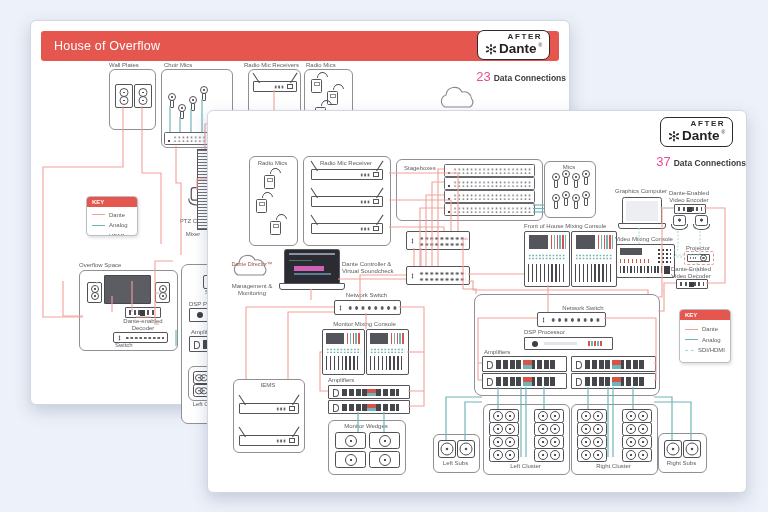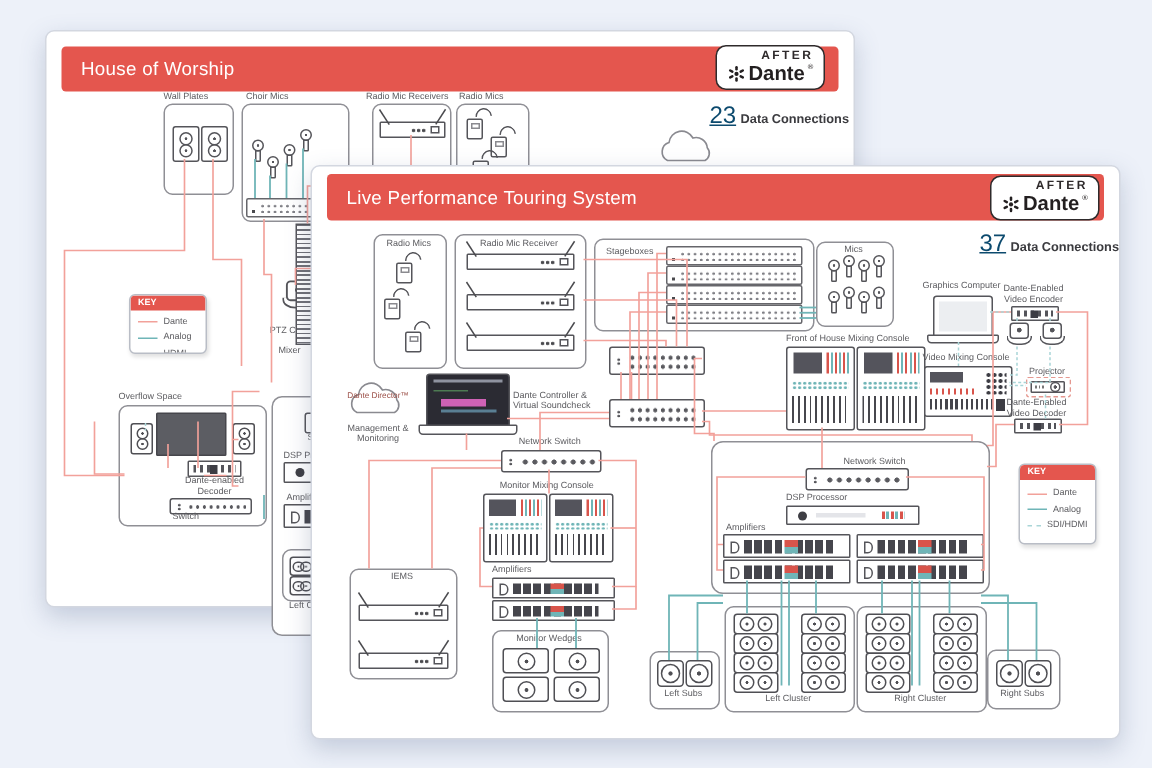--- a/index.html
+++ b/index.html
@@ -9,21 +9,21 @@
         box-shadow:0 6px 16px rgba(70,90,130,.25);}
   .chead{position:absolute;background:#e4564e;border-radius:3px;color:#fff;font-size:12.5px;
          letter-spacing:.2px;display:flex;align-items:center;padding-left:13px;}
   .badge{position:absolute;background:#fff;border:1.6px solid #2e2a2b;border-radius:7px;
          padding:2px 7px 3px;display:flex;flex-direction:column;align-items:flex-end;z-index:5;}
   .b-after{font-size:8px;font-weight:700;letter-spacing:1.6px;color:#2e2a2b;line-height:1.1;}
   .b-row{display:flex;align-items:center;gap:2px;}
   .b-dante{font-size:13.5px;font-weight:700;color:#231f20;line-height:1.05;}
   .b-reg{font-size:5px;color:#231f20;align-self:flex-start;}
   .cline{position:absolute;display:flex;justify-content:flex-end;align-items:baseline;gap:3px;}
-  .cnum{font-size:16px;color:#0c4a6e;text-decoration:underline;}
+  .cnum{font-size:13px;color:#ec4899;}
   .clab{font-size:8.5px;font-weight:700;color:#3b3b3f;}
   .bx{position:absolute;border:1px solid #8f8f95;border-radius:6px;background:#fff;}
   .bl{position:absolute;font-size:6px;line-height:1.15;color:#5c5c60;white-space:nowrap;}
   .blc{text-align:center;}
   .blw{white-space:normal;}
   .key{position:absolute;background:#fff;border:1px solid #b9bdc6;border-radius:4px;
        box-shadow:1px 2px 3px rgba(0,0,0,.12);overflow:hidden;}
   .key-h{height:10px;background:#e4564e;color:#fff;font-size:6px;font-weight:700;
          line-height:10px;padding-left:5px;}
   .key-r{display:flex;align-items:center;gap:4px;padding:0 5px;margin-top:4.5px;}
@@ -122,21 +122,21 @@
   .ls{position:absolute;border:1.4px solid #55555a;border-radius:2.5px 2.5px 0 0;background:#fff;}
   .lb2{position:absolute;border:1px solid #55555a;border-radius:1px 1px 3px 3px;background:#fff;}
 </style>
 </head>
 <body>
 
 <div class="stage">
 
   <div class="card" style="left:30px;top:20px;width:538px;height:383px;">
     <div class="chead" style="left:10px;top:10px;width:505px;height:30px;">
-      <span>House of Worship</span>
+      <span>House of Overflow</span>
     </div>
 
     <div class="bl" style="left:78px;top:41px;">Wall Plates</div>
     <div class="bx" style="left:78px;top:48px;width:45px;height:59px;"></div>
     <div class="wp" style="left:84px;top:63px;"></div>
     <div class="wp" style="left:103px;top:63px;"></div>
 
     <div class="bl" style="left:133px;top:41px;">Choir Mics</div>
     <div class="bx" style="left:130px;top:48px;width:70px;height:77px;"></div>
     <div class="mic" style="left:136px;top:72px;"></div>
@@ -255,23 +255,20 @@
         <span class="b-reg">®</span>
       </span>
     </div>
     <div class="cline" style="left:375px;top:48px;width:160px;">
       <span class="cnum">23</span>
       <span class="clab">Data Connections</span>
     </div>
   </div>
 
   <div class="card" style="left:207px;top:110px;width:538px;height:381px;">
-    <div class="chead" style="left:10px;top:5px;width:505px;height:31px;">
-      <span>Live Performance Touring System</span>
-    </div>
 
     <div class="bx" style="left:41px;top:45px;width:47px;height:88px;"></div>
     <div class="bl blc" style="left:41px;top:49px;width:47px;">Radio Mics</div>
     <div class="bp" style="left:56px;top:64px;"></div>
     <div class="bp" style="left:48px;top:88px;"></div>
     <div class="bp" style="left:62px;top:110px;"></div>
 
     <div class="bx" style="left:95px;top:45px;width:86px;height:88px;"></div>
     <div class="bl blc" style="left:95px;top:49px;width:86px;">Radio Mic Receiver</div>
     <div class="ru" style="left:103px;top:58px;width:70px;">

